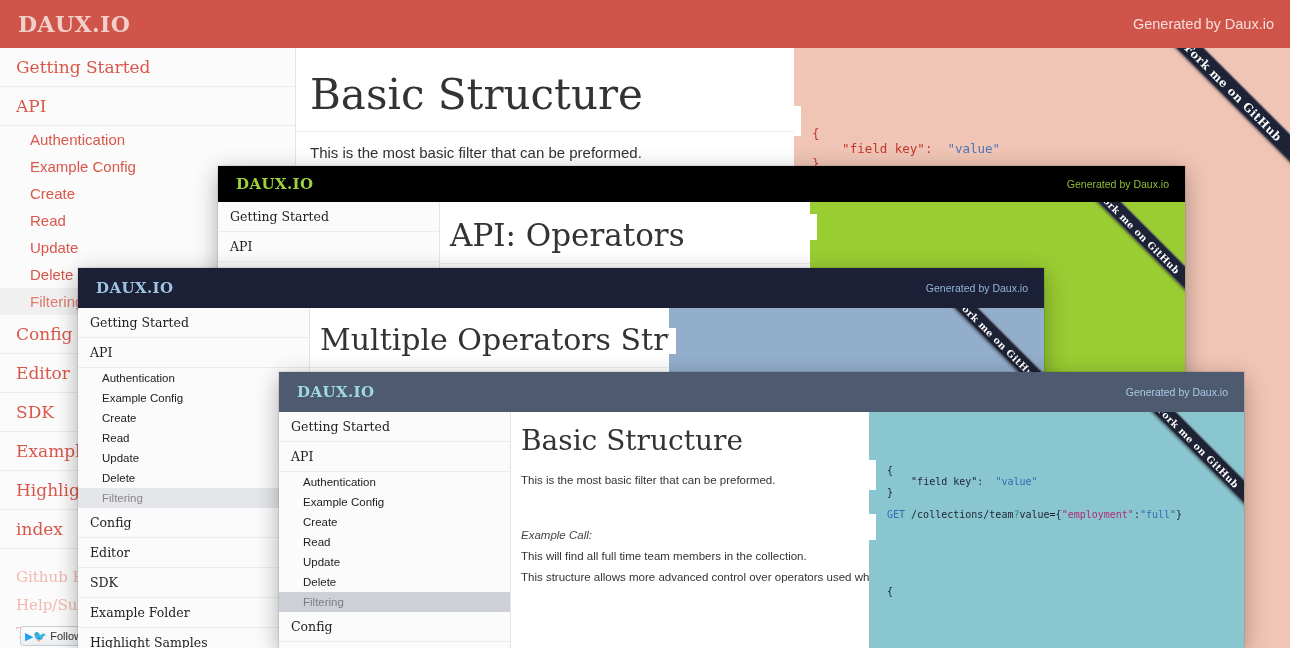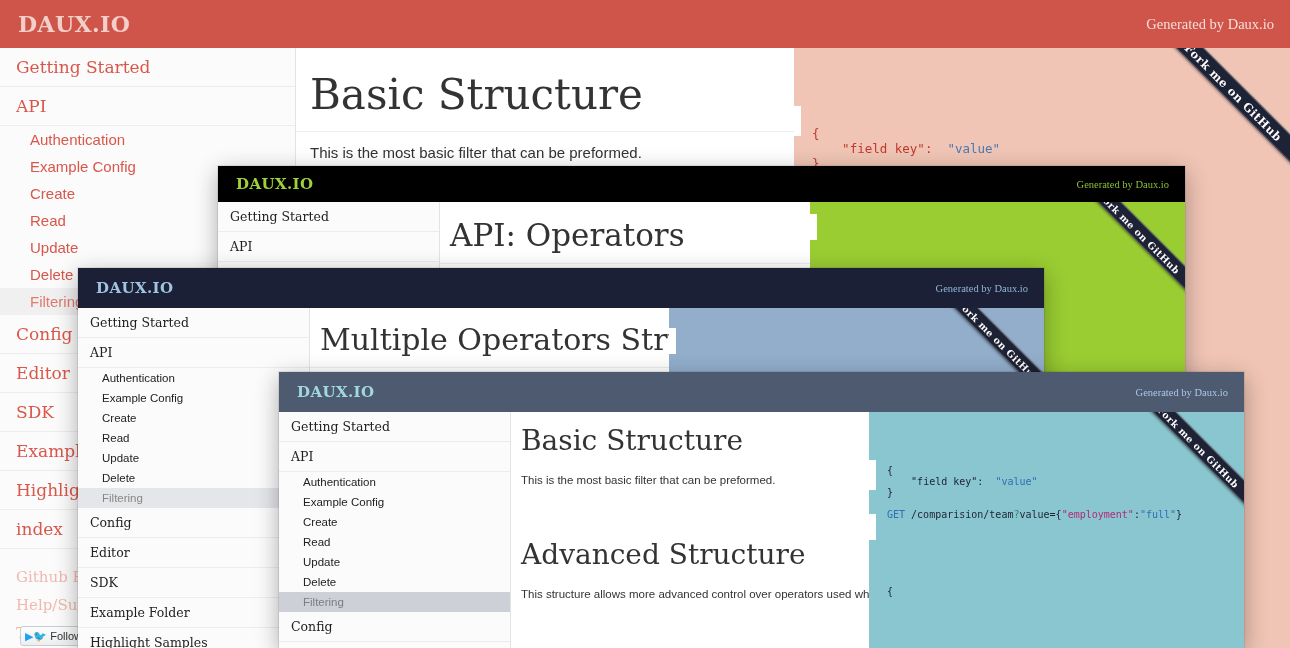--- a/index.html
+++ b/index.html
@@ -24,21 +24,21 @@
     align-items: center;
     justify-content: space-between;
     padding: 0 16px 0 18px;
     flex: 0 0 auto;
   }
   .brand {
     font-family: "DejaVu Serif", serif;
     font-weight: bold;
     letter-spacing: 0.4px;
   }
-  .genby { font-size: 11.5px; font-family: Liberation Serif, serif; }
+  .genby { font-size: 11.5px; font-family: Liberation Sans, sans-serif; }
 
   .body { display: flex; width: 100%; }
   .sidebar {
     flex: 0 0 auto;
     background: #fbfbfb;
     border-right: 1px solid #e4e4e4;
     overflow: hidden;
   }
   .navitem {
     font-family: "DejaVu Serif", serif;
@@ -343,33 +343,34 @@
         <div class="navitem sub active">Filtering</div>
         <div class="navitem">Config</div>
         <div class="navitem">Editor</div>
 
       </div>
 
       <div class="content">
         <div class="doc-h1">Basic Structure</div>
         <div class="doc-p">This is the most basic filter that can be preformed.</div>
         <div style="height:34px"></div>
-        <div class="doc-h1" style="padding-top:18px">Advanced Structure</div>
+        <div class="doc-p em">Example Call:</div>
+        <div class="doc-p">This will find all full time team members in the collection.</div>
         <div class="doc-p">This structure allows more advanced control over operators used when</div>
       </div>
 
       <div class="codecol">
         <div class="notch" style="top:48px;height:30px"></div>
         <div class="notch" style="top:102px;height:26px"></div>
         <div style="padding:53px 0 0 18px">
           <div class="code-line">{</div>
           <div class="code-line">    <span>"field key":  </span><span class="cstr">"value"</span></div>
           <div class="code-line">}</div>
           <div class="code-line">&nbsp;</div>
-          <div class="code-line"><span class="ckw">GET</span><span> /comparision/team</span><span class="cgrn">?</span><span>value=</span><span>{</span><span class="cmag">"employment"</span><span>:</span><span class="cstr">"full"</span><span>}</span></div>
+          <div class="code-line"><span class="ckw">GET</span><span> /collections/team</span><span class="cgrn">?</span><span>value=</span><span>{</span><span class="cmag">"employment"</span><span>:</span><span class="cstr">"full"</span><span>}</span></div>
           <div class="code-line">&nbsp;</div>
           <div class="code-line">&nbsp;</div>
           <div class="code-line">&nbsp;</div>
           <div class="code-line">&nbsp;</div>
           <div class="code-line">&nbsp;</div>
           <div class="code-line">&nbsp;</div>
           <div class="code-line">{</div>
         </div>
         <div class="ribbon" style="top:26px; right:-50px; width:190px; font-size:9.5px; line-height:17px; height:17px;">
           <span>Fork me on GitHub</span>

